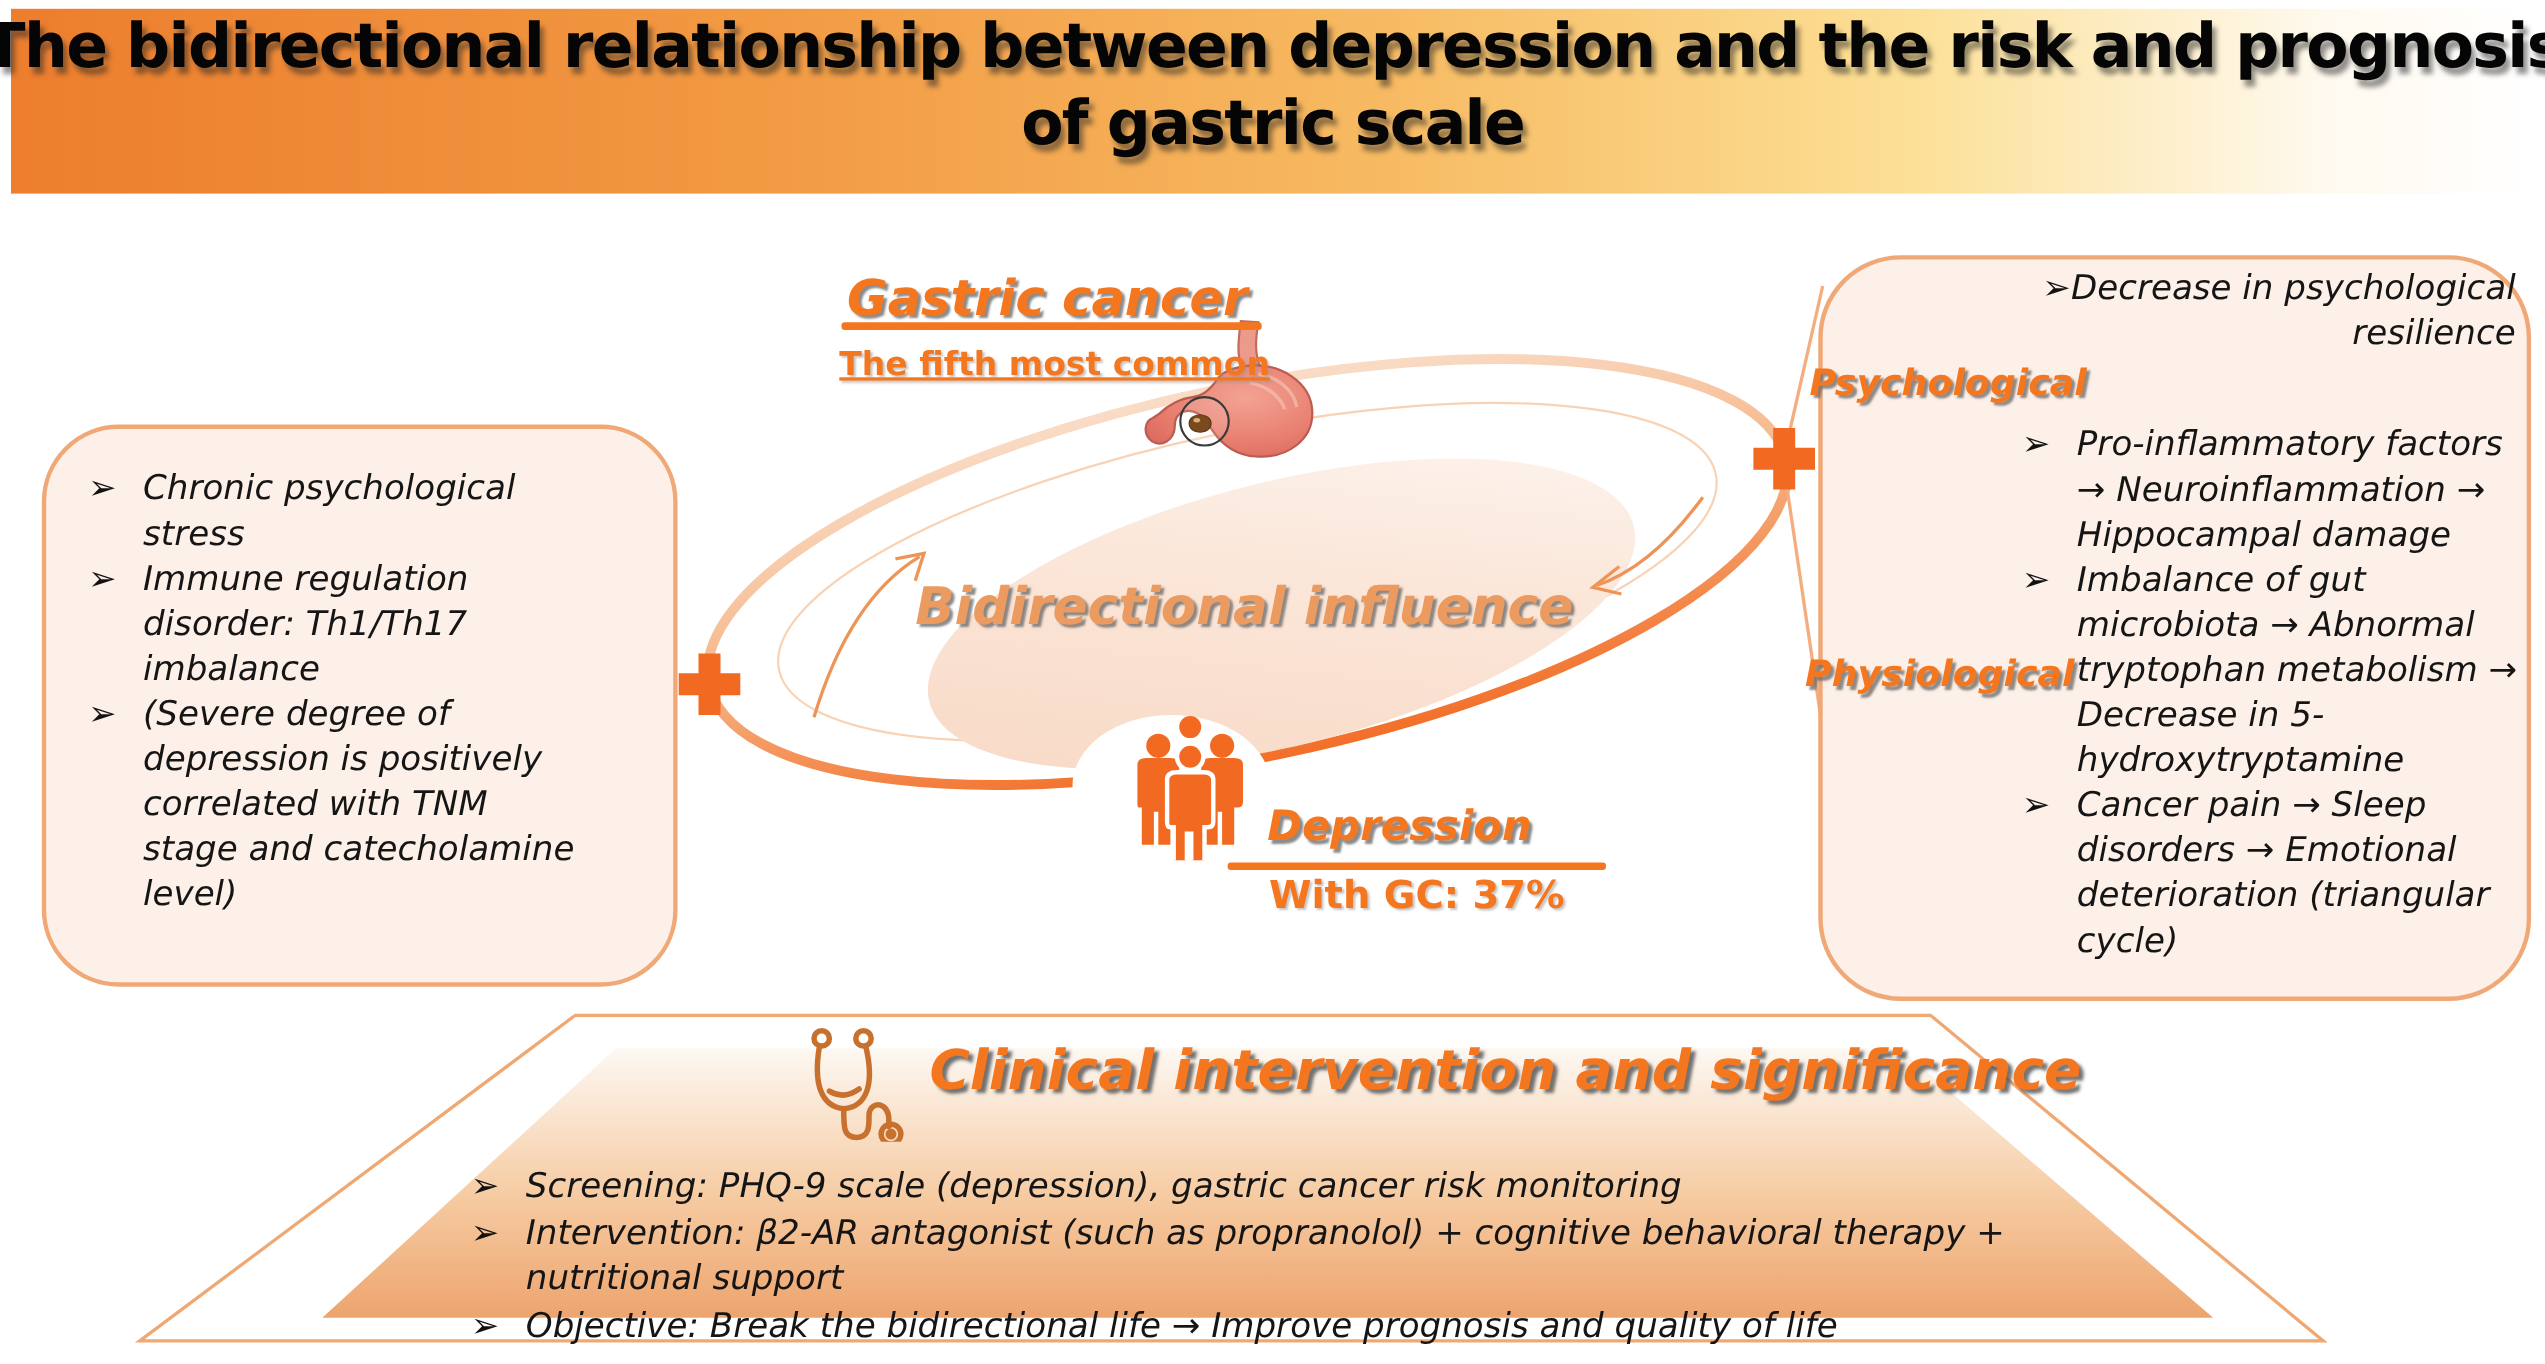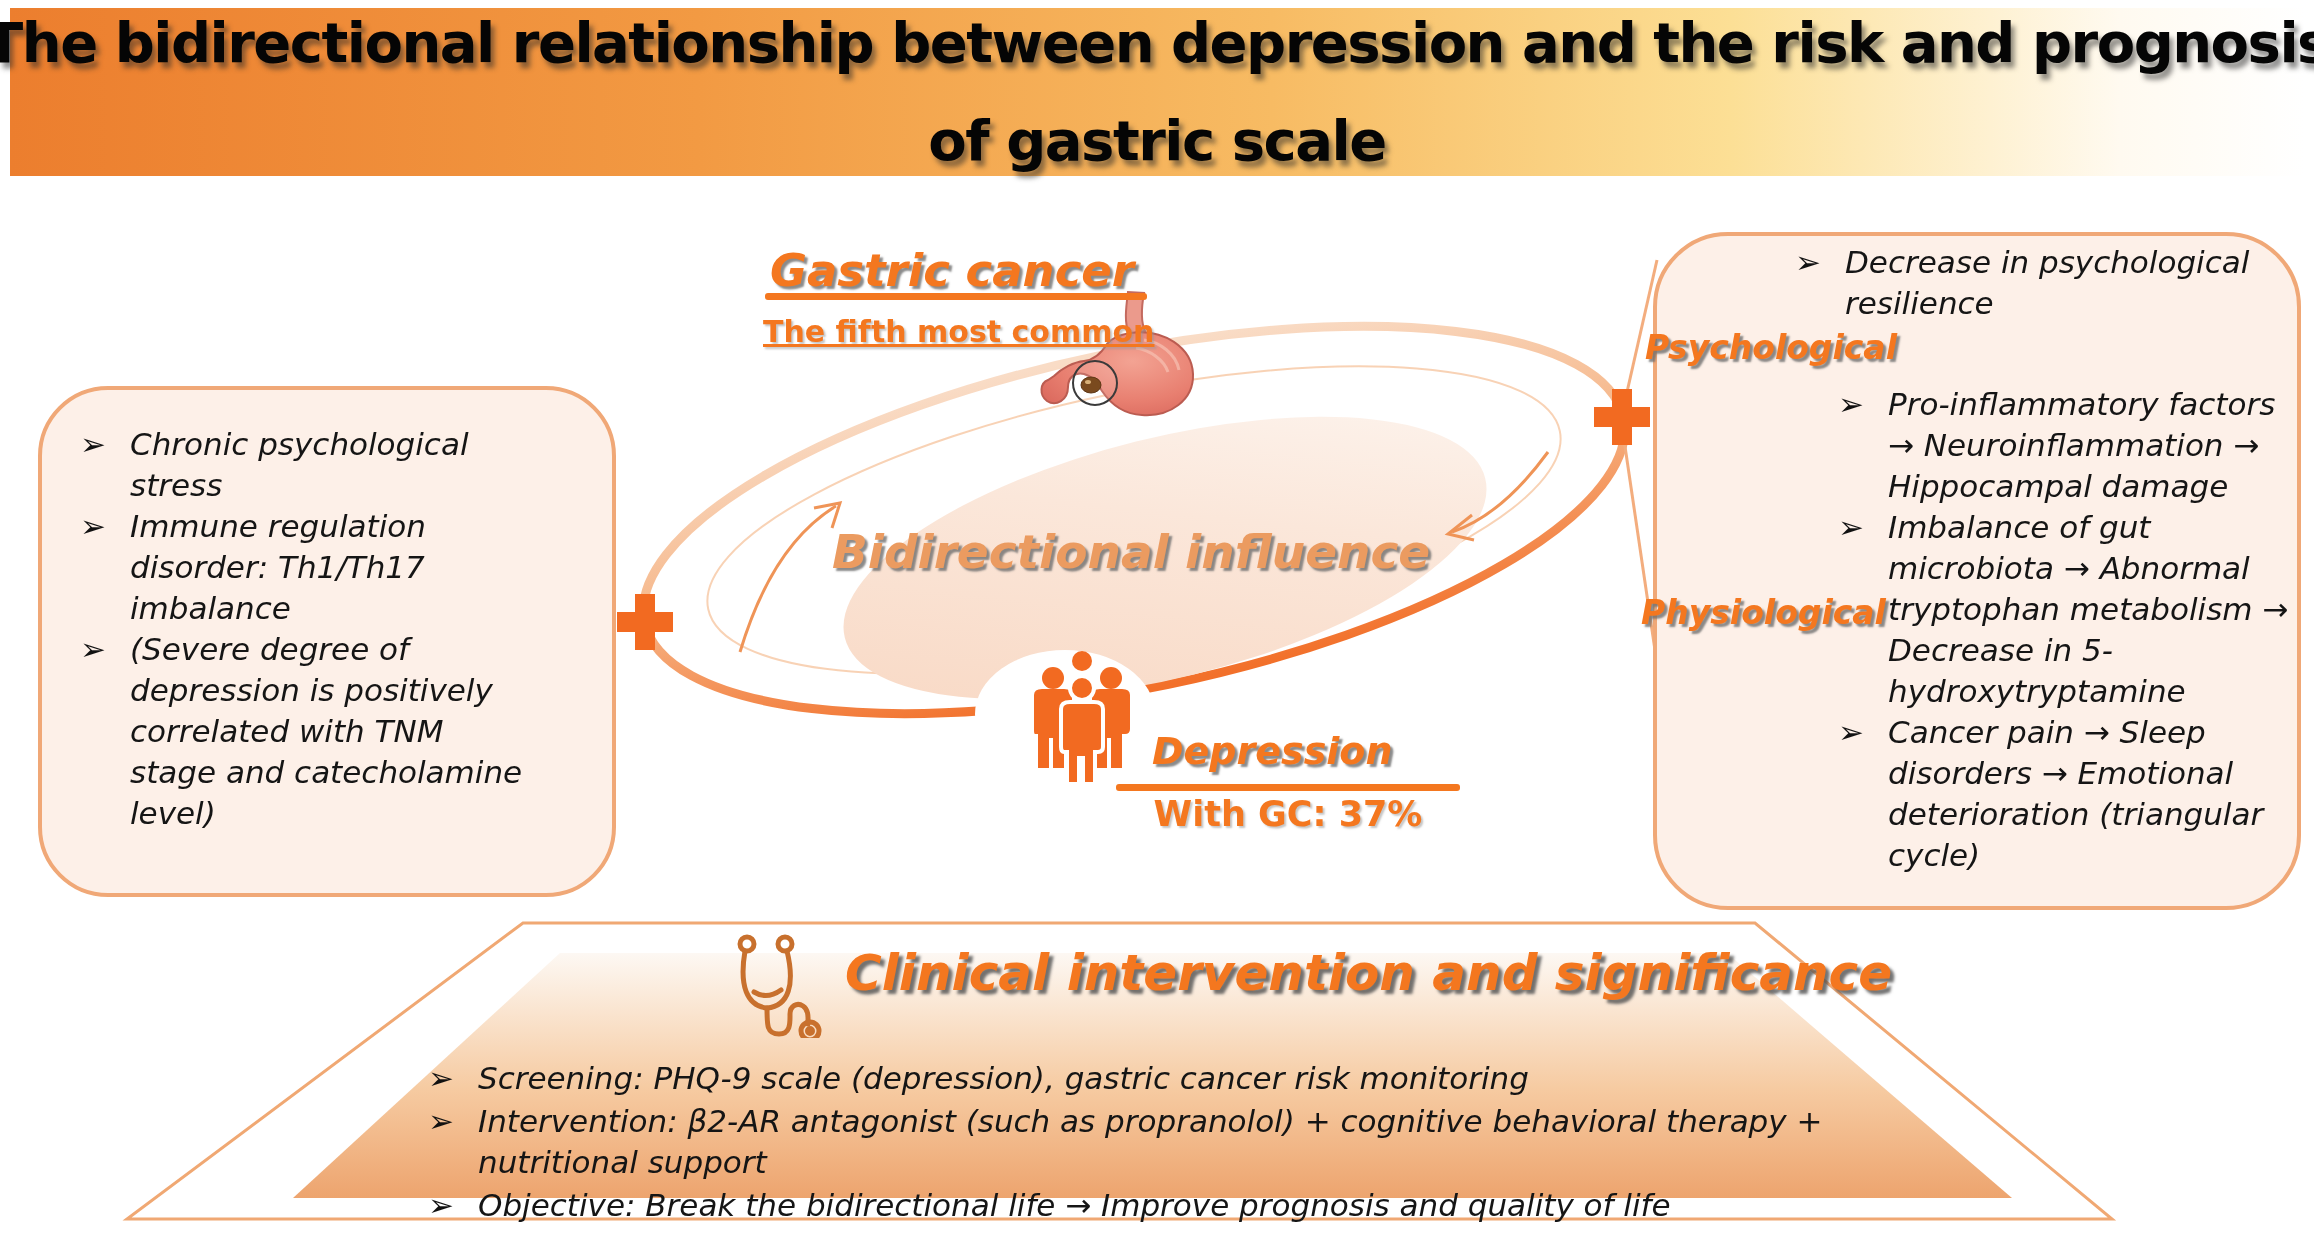--- a/index.html
+++ b/index.html
@@ -2,21 +2,21 @@
 <html><head>
 <meta charset="utf-8">
 <style>
   html,body{margin:0;padding:0;background:#ffffff;}
   .canvas{position:relative;width:2314px;height:1240px;background:#fff;overflow:hidden;
           font-family:"DejaVu Sans","Liberation Sans",sans-serif;}
 
   
   .banner{position:absolute;left:10px;top:8px;width:2294px;height:168px;
           background:linear-gradient(90deg,#ec7e2e 0%,#f29a43 30%,#f7bb63 55%,#fcdf95 75%,#fffaf0 92%,#ffffff 100%);
-          display:flex;flex-direction:column;align-items:center;justify-content:space-between;}
+          display:flex;flex-direction:column;align-items:center;justify-content:flex-start;}
   .banner-line{white-space:nowrap;color:#050505;font-weight:bold;font-size:56px;line-height:70px;
           letter-spacing:-1.5px;text-shadow:4px 6px 5px rgba(40,40,40,.5);}
 
   
   .orange-h{color:#f4771f;font-weight:bold;font-style:italic;
             text-shadow:3px 3px 2px rgba(110,110,110,.8);white-space:nowrap;position:absolute;}
   .orange-sub{color:#f4771f;font-weight:bold;position:absolute;text-align:center;
             text-shadow:2px 2px 2px rgba(150,150,150,.55);white-space:nowrap;}
   .rule{position:absolute;height:7px;background:#f4771f;border-radius:3px;}
 
@@ -25,21 +25,21 @@
   .left-box{left:38px;top:386px;width:570px;height:503px;border-radius:70px;}
   .right-box{left:1653px;top:232px;width:640px;height:670px;border-radius:75px;}
 
   ul.blist{list-style:none;margin:0;padding:0;position:absolute;}
   ul.blist li{font-style:italic;color:#151515;font-size:31px;line-height:41px;
               padding-left:50px;}
   ul.blist li::before{content:"\27A2";display:inline-block;width:50px;margin-left:-50px;
               font-style:normal;color:#111;}
 
   .left-list{left:80px;top:424px;width:448px;}
-  .rb-list1{left:1795px;top:242px;width:492px;}
+  .rb-list1{left:1795px;top:242px;width:492px;text-align:right;}
   .rb-list2{left:1838px;top:384px;width:458px;}
 
   .clin-list{left:428px;top:1058px;width:1560px;}
   .clin-list li{margin-bottom:2px;font-size:30px;line-height:41px;}
 
   .psy-label{left:1645px;top:328px;font-size:33px;}
   .phys-label{left:1641px;top:593px;font-size:33px;}
 
   .gc-title{left:770px;top:244px;font-size:45px;}
   .gc-sub{left:763px;top:314px;width:386px;font-size:30px;text-decoration:underline;}

